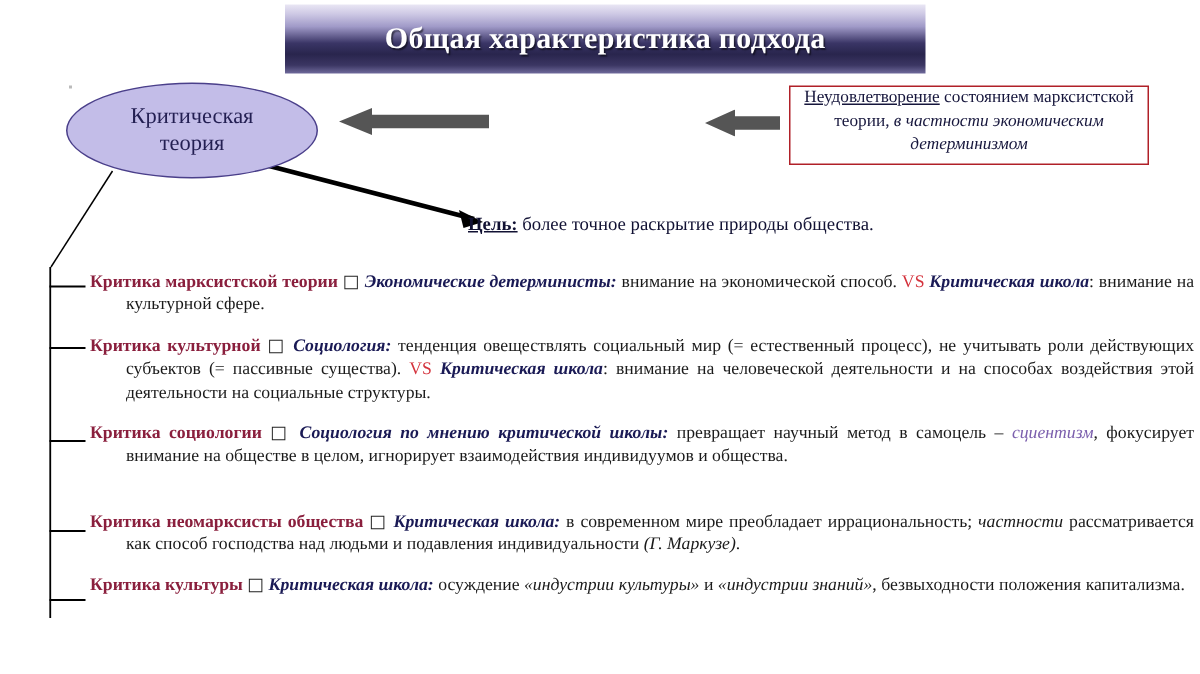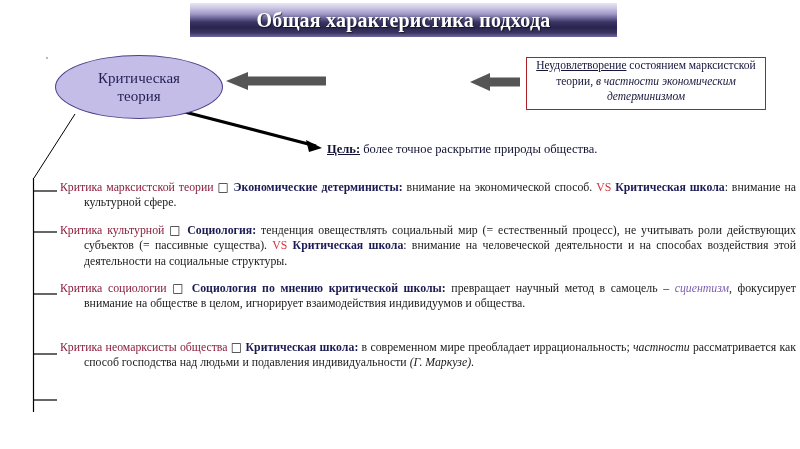--- a/index.html
+++ b/index.html
@@ -6,36 +6,36 @@
   body{
     width:800px;height:449px;
     background:#ffffff;
     font-family:"Liberation Serif","DejaVu Serif",serif;
     position:relative;overflow:hidden;
   }
   #slide{position:absolute;left:0;top:0;width:800px;height:449px;}
 
   
   #title-banner{
-    position:absolute;left:190px;top:3px;width:427px;height:34px;
+    position:absolute;left:190px;top:3px;width:427px;height:46px;
     background:linear-gradient(to bottom,
        #e9e6f4 0%, #cdc8e4 14%, #a09ac8 32%,
        #3a3566 56%, #29254d 72%, #3b3663 88%, #6f6a9b 100%);
     display:flex;align-items:center;justify-content:center;
   }
   #title-banner span{
     color:#ffffff;font-size:20px;font-weight:bold;
     letter-spacing:0.2px;
     text-shadow:1px 1px 1px rgba(0,0,0,.55);
     white-space:nowrap;
   }
 
   
   #oval{
-    position:absolute;left:55px;top:55px;width:166px;height:62px;
+    position:absolute;left:44px;top:55px;width:166px;height:62px;
     border:1.5px solid #4a3f8a;border-radius:50%;
     background:#c3bde8;
     display:flex;align-items:center;justify-content:center;
     text-align:center;
   }
   #oval .t{color:#231f52;font-size:15px;line-height:18px;font-weight:normal;}
 
   
   #cyan-box{
     position:absolute;left:336px;top:61px;width:128px;height:43px;
@@ -54,39 +54,39 @@
   #red-box .t{color:#16163c;font-size:11.5px;line-height:15.5px;}
   #red-box u{text-decoration:underline;}
   #red-box i{font-style:italic;}
 
   
   .gray-arrow{position:absolute;height:18px;}
   .gray-arrow svg{display:block;}
 
   
   #goal{
-    position:absolute;left:327px;top:142px;width:430px;
+    position:absolute;left:312px;top:142px;width:430px;
     font-size:12.5px;color:#111133;
   }
   #goal b{font-weight:bold;text-decoration:underline;}
 
   
   #connectors{position:absolute;left:0;top:0;width:800px;height:449px;}
 
   
   #bullets{position:absolute;left:60px;top:180px;width:736px;}
   .bullet{
     font-size:11.8px;line-height:15.4px;color:#1a1a1a;
     text-align:justify;margin-bottom:11px;
     text-indent:0;
   }
   .bullet .hang{display:block;padding-left:24px;text-indent:-24px;}
-  .hdr{color:#8a1f3d;font-weight:normal;}
+  .hdr{color:#8a1f3d;font-weight:bold;}
   .sq{font-family:"DejaVu Sans",sans-serif;color:#222;font-weight:normal;}
-  .nav-bi{color:#1a1a55;font-weight:bold;}
+  .nav-bi{color:#1a1a55;font-weight:bold;font-style:italic;}
   .vs{color:#d4323c;}
   .sci{color:#7b5fad;font-style:italic;}
   .it{font-style:italic;}
   #bullets .b1{margin-bottom:12px;}
   #bullets .b2{margin-bottom:12px;}
   #bullets .b3{margin-bottom:28px;}
   #bullets .b4{margin-bottom:11px;}
   .dot{position:absolute;left:46px;top:57px;width:2px;height:2px;background:#bbb;}
 </style>
 </head>
@@ -173,16 +173,23 @@
     </div>
 
     <div class="bullet b4">
       <span class="hang">
         <span class="hdr">Критика неомарксисты общества</span>
         <span class="sq">□</span>
         <span class="nav-bi">Критическая школа:</span><span> в современном мире преобладает иррациональность; </span><span class="it">частности</span><span> рассматривается как способ господства над людьми и подавления индивидуальности </span><span class="it">(Г. Маркузе)</span><span>.</span>
       </span>
     </div>
 
+    <div class="bullet b5">
+      <span class="hang">
+        <span class="hdr">Критика культуры</span>
+        <span class="sq">□</span>
+        <span class="nav-bi">Критическая школа:</span><span> осуждение </span><span class="it">«индустрии культуры»</span><span> и </span><span class="it">«индустрии знаний»</span><span>, безвыходности положения капитализма.</span>
+      </span>
+    </div>
 
   </div>
 
 </div>
 
 </body></html>

